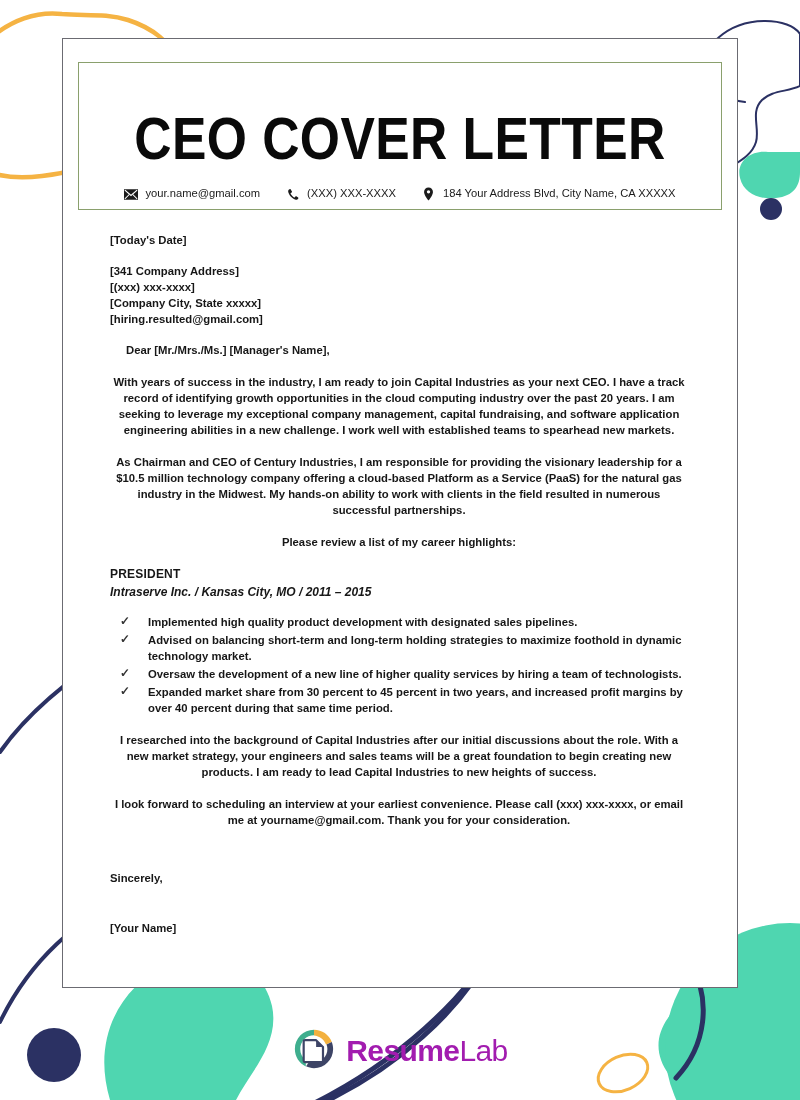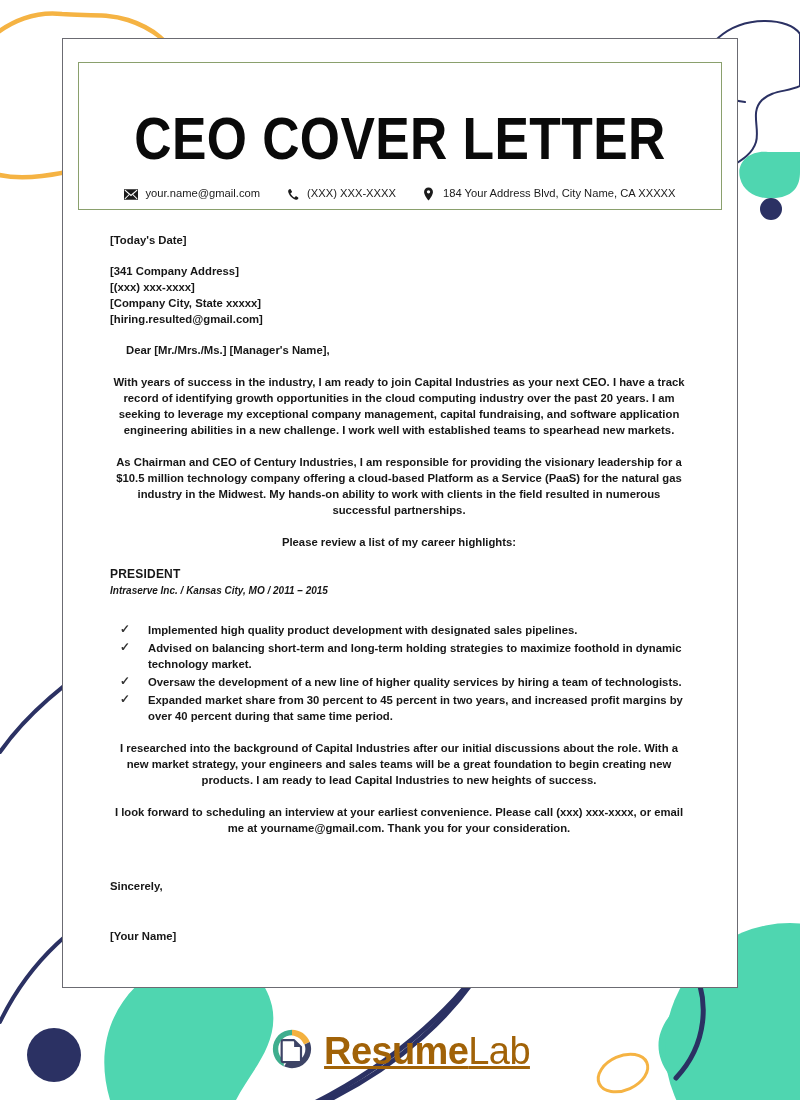--- a/index.html
+++ b/index.html
@@ -119,23 +119,23 @@
     margin: 0 0 16px 0;
     text-align: center;
   }
   .job-title {
     margin: 0;
     font-size: 12px;
     letter-spacing: 0.2px;
     color: #171717;
   }
   .job-sub {
-    margin: 0 0 24px 0;
+    margin: 0 0 13px 0;
     font-style: italic;
-    font-size: 10px;
+    font-size: 12px;
     color: #171717;
   }
   ul.checks {
     list-style: none;
     margin: 0 0 16px 0;
     padding: 0 0 0 10px;
   }
   ul.checks li {
     position: relative;
     padding-left: 28px;
@@ -158,25 +158,24 @@
     top: 1020px;
     width: 800px;
     height: 62px;
     display: flex;
     align-items: center;
     justify-content: center;
     gap: 10px;
     z-index: 3;
   }
   .logo-word {
-    font-size: 38px;
-    color: #a16207;
+    font-size: 30px;
+    color: #a21caf;
     letter-spacing: -0.6px;
     line-height: 1;
-    text-decoration: underline;
   }
   .logo-word .bold { font-weight: bold; }
   .logo-word .light { font-weight: normal; }
 </style>
 </head>
 <body>
 
 <div id="stage">
 
   <svg id="deco" viewBox="0 0 800 1100" width="800" height="1100" aria-hidden="true">

